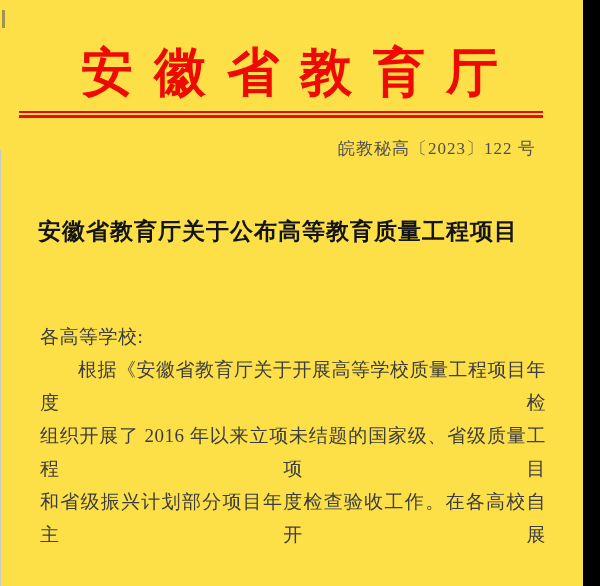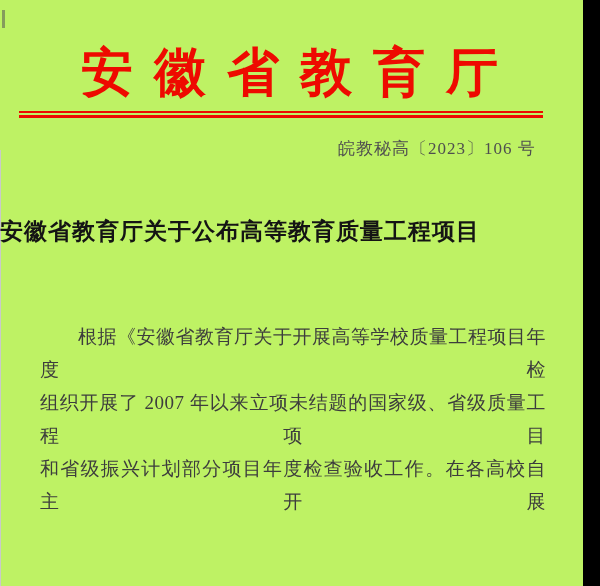--- a/index.html
+++ b/index.html
@@ -12,21 +12,21 @@
     height: 586px;
     position: relative;
     overflow: hidden;
     font-family: "Liberation Serif", "DejaVu Serif", serif;
   }
   .page {
     position: absolute;
     left: 0; top: 0;
     width: 583px;
     height: 586px;
-    background: #bef264;
+    background: #fde047;
   }
   
   .scan-band {
     position: absolute;
     right: 0; top: 0;
     width: 17px;
     height: 586px;
     background: #000000;
   }
   
@@ -70,20 +70,21 @@
     left: 338px; top: 137px;
     font-size: 17px;
     color: #4f4f4f;
     letter-spacing: 1px;
     white-space: nowrap;
   }
   .doc-title {
     position: absolute;
     left: 0; top: 214px;
     width: 556px;
+    text-align: center;
     font-size: 23px;
     font-weight: bold;
     color: #141414;
     line-height: 35px;
     letter-spacing: 1px;
   }
   .body-text {
     position: absolute;
     left: 40px; top: 320px;
     width: 506px;
@@ -111,28 +112,29 @@
 
 <div class="page">
 
   <div class="scan-mark"></div>
   <div class="scan-edge"></div>
 
   <div class="agency">安 徽 省 教 育 厅</div>
 
   <div class="red-line"></div>
 
-  <div class="doc-number">皖教秘高〔2023〕106 号</div>
+  <div class="doc-number">皖教秘高〔2023〕122 号</div>
 
   <div class="doc-title">
     <div>安徽省教育厅关于公布高等教育质量工程项目</div>
   </div>
 
   <div class="body-text">
+    <div class="line">各高等学校:</div>
     <div class="line justify indent">根据《安徽省教育厅关于开展高等学校质量工程项目年度检</div>
-    <div class="line justify">组织开展了 2007 年以来立项未结题的国家级、省级质量工程项目</div>
+    <div class="line justify">组织开展了 2016 年以来立项未结题的国家级、省级质量工程项目</div>
     <div class="line justify">和省级振兴计划部分项目年度检查验收工作。在各高校自主开展</div>
 
   </div>
 
 </div>
 
 <div class="scan-band"></div>
 
 </body></html>

